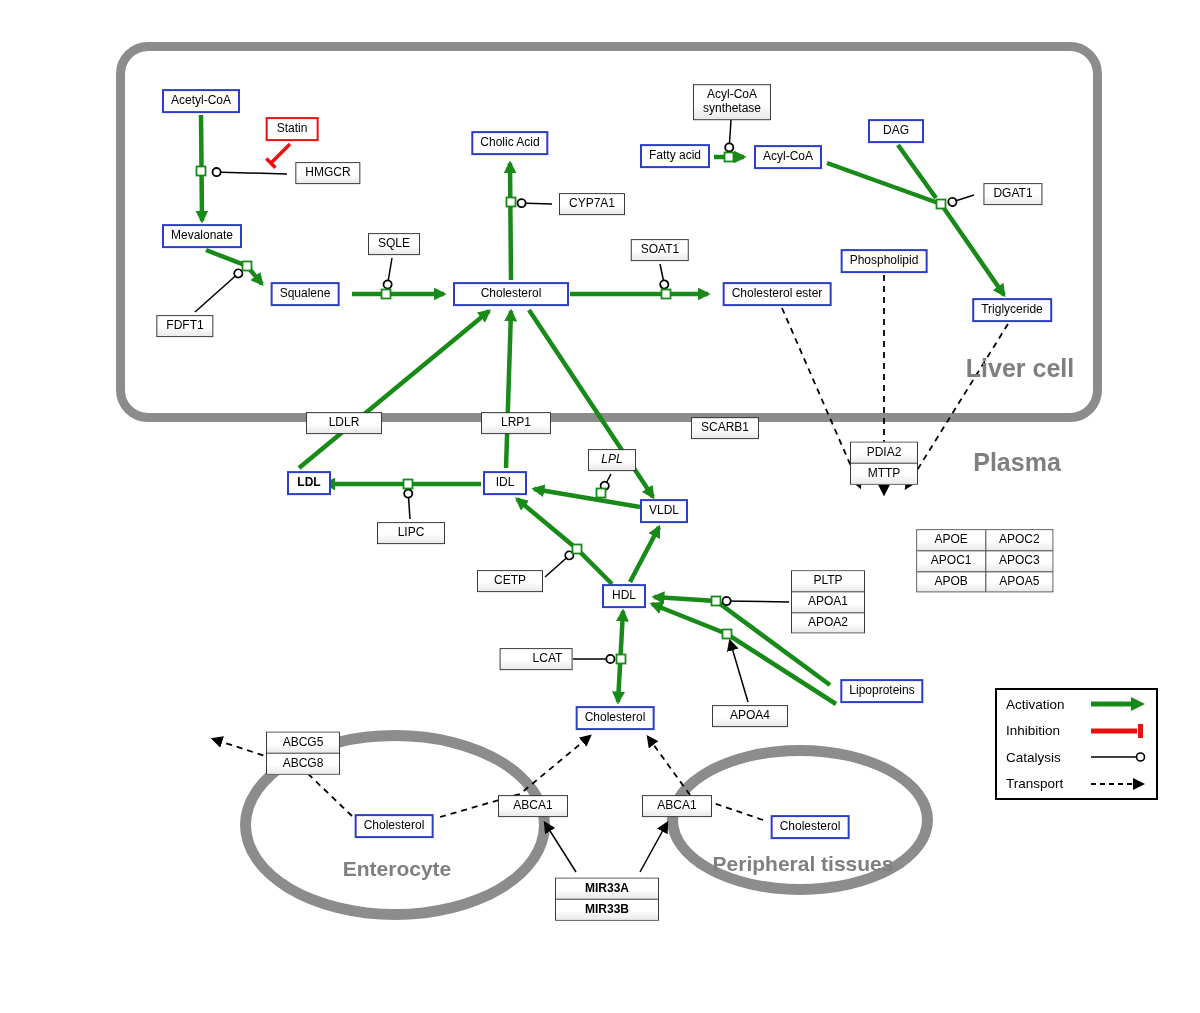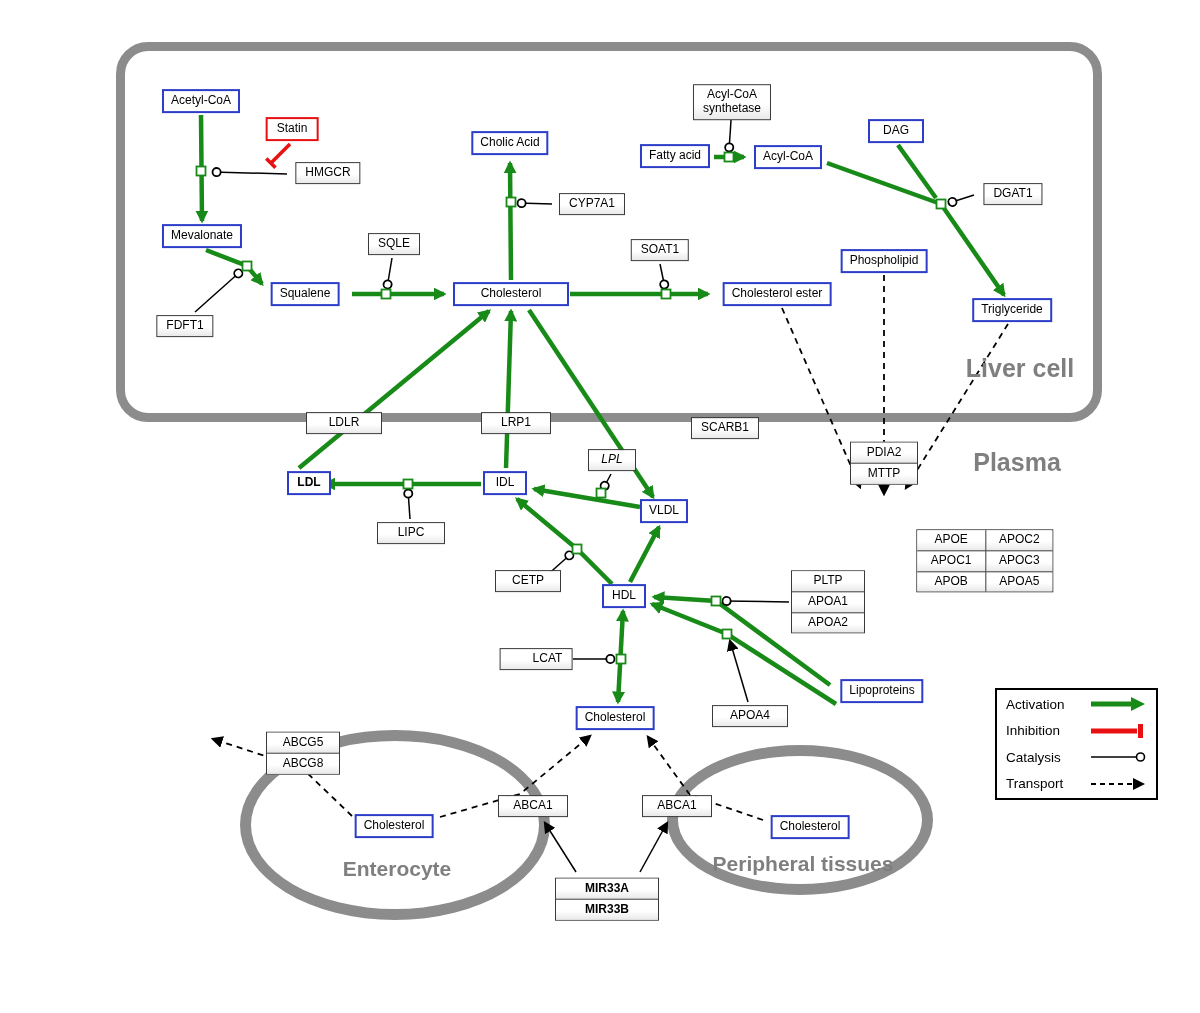--- a/index.html
+++ b/index.html
@@ -182,21 +182,21 @@
     <div class="node enzyme" style="left: 660px; top: 250px;">SOAT1</div>
     <div class="node enzyme" style="left: 732px; top: 102px;">Acyl-CoA
 synthetase</div>
     <div class="node enzyme" style="left: 1013px; top: 194px;">DGAT1</div>
     <div class="node stack" style="left: 884px; top: 432px; min-width: 68px; margin-top: 31px;"><div class="srow">PDIA2</div><div class="srow">MTTP</div></div>
     <div class="node enzyme" style="left: 344px; top: 423px; min-width: 76px;">LDLR</div>
     <div class="node enzyme" style="left: 516px; top: 423px; min-width: 70px;">LRP1</div>
     <div class="node enzyme" style="left: 725px; top: 428px;">SCARB1</div>
     <div class="node enzyme" style="left: 612px; top: 460px; min-width: 48px; font-style: italic;">LPL</div>
     <div class="node enzyme" style="left: 411px; top: 533px; min-width: 68px;">LIPC</div>
-    <div class="node enzyme" style="left: 528px; top: 581px; min-width: 66px;">CETP</div>
+    <div class="node enzyme" style="left: 510px; top: 581px; min-width: 66px;">CETP</div>
     <div class="node stack" style="left: 828px; top: 602px; min-width: 74px;"><div class="srow">PLTP</div><div class="srow">APOA1</div><div class="srow">APOA2</div></div>
     <div class="node enzyme" style="left: 536px; top: 659px; min-width: 68px; padding-left: 32px;">LCAT</div>
     <div class="node enzyme" style="left: 750px; top: 716px; min-width: 76px;">APOA4</div>
     <div class="node grid" style="left: 985px; top: 561px;"><div class="gcell">APOE</div><div class="gcell">APOC2</div><div class="gcell">APOC1</div><div class="gcell">APOC3</div><div class="gcell">APOB</div><div class="gcell">APOA5</div></div>
     <div class="node stack" style="left: 303px; top: 753px; min-width: 74px;"><div class="srow">ABCG5</div><div class="srow">ABCG8</div></div>
     <div class="node enzyme" style="left: 533px; top: 806px; min-width: 70px;">ABCA1</div>
     <div class="node enzyme" style="left: 677px; top: 806px; min-width: 70px;">ABCA1</div>
     <div class="node stack" style="left: 607px; top: 899px; min-width: 104px; font-weight: bold;"><div class="srow">MIR33A</div><div class="srow">MIR33B</div></div>
   </div>
 

